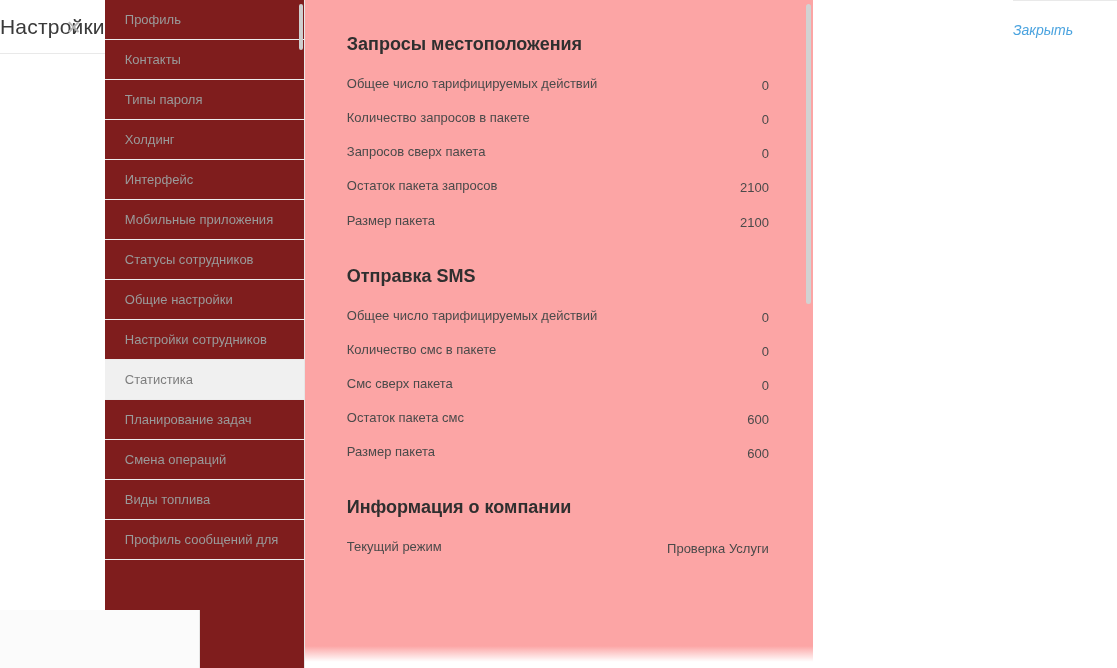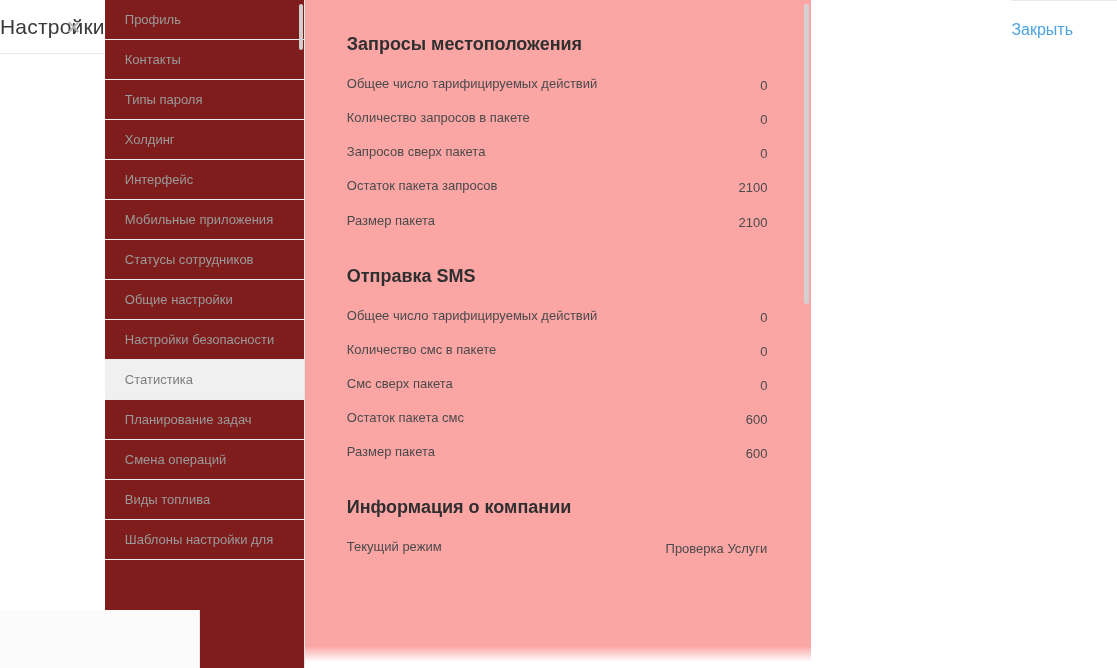--- a/index.html
+++ b/index.html
@@ -175,23 +175,24 @@
     height: 58px;
     border-top: 1px solid #e9e9e9;
     display: flex;
     align-items: center;
     justify-content: flex-end;
     padding-right: 44px;
     background: #ffffff;
     margin-left: 200px;
   }
   .footer-link {
-    font-size: 16px;
+    font-size: 14px;
     color: #4aa3df;
     cursor: pointer;
+    font-style: italic;
   }
   .footer-left-fill {
     position: absolute;
     left: 0;
     bottom: 0;
     width: 200px;
     height: 58px;
     background: #fbfbfb;
     border-right: 1px solid #e6e6e6;
   }
@@ -228,36 +229,36 @@
         <div class="side-item">
           <span>Мобильные приложения</span>
         </div>
         <div class="side-item">
           <span>Статусы сотрудников</span>
         </div>
         <div class="side-item">
           <span>Общие настройки</span>
         </div>
         <div class="side-item">
-          <span>Настройки безопасности</span>
+          <span>Настройки сотрудников</span>
         </div>
         <div class="side-item active">
           <span>Статистика</span>
         </div>
         <div class="side-item">
           <span>Планирование задач</span>
         </div>
         <div class="side-item">
           <span>Смена операций</span>
         </div>
         <div class="side-item">
           <span>Виды топлива</span>
         </div>
         <div class="side-item">
-          <span>Шаблоны настройки для</span>
+          <span>Профиль сообщений для</span>
         </div>
         <div class="side-scroll-track">
         <div class="side-scroll-thumb"></div>
       </div>
     </div>
 
     <div class="content-wrap">
       <div class="content" id="content">
           <div class="section">
             <div class="section-title">Запросы местоположения</div>

